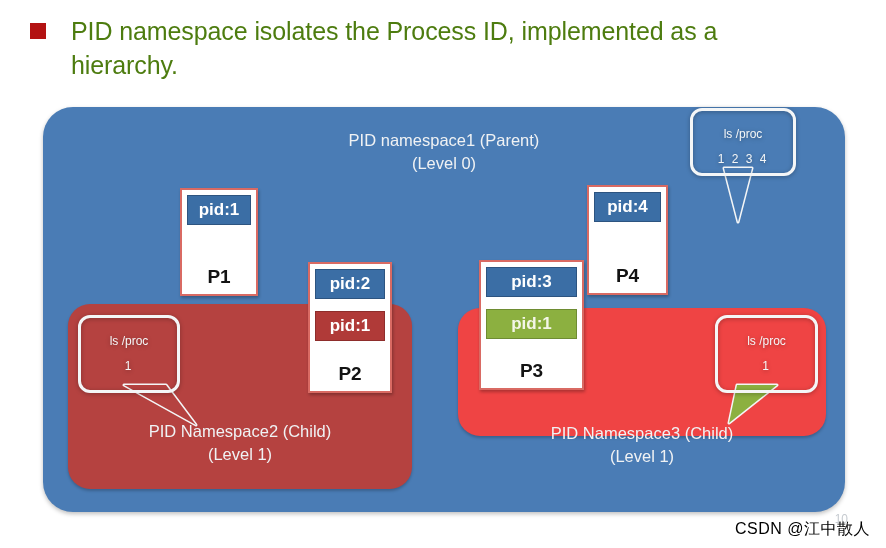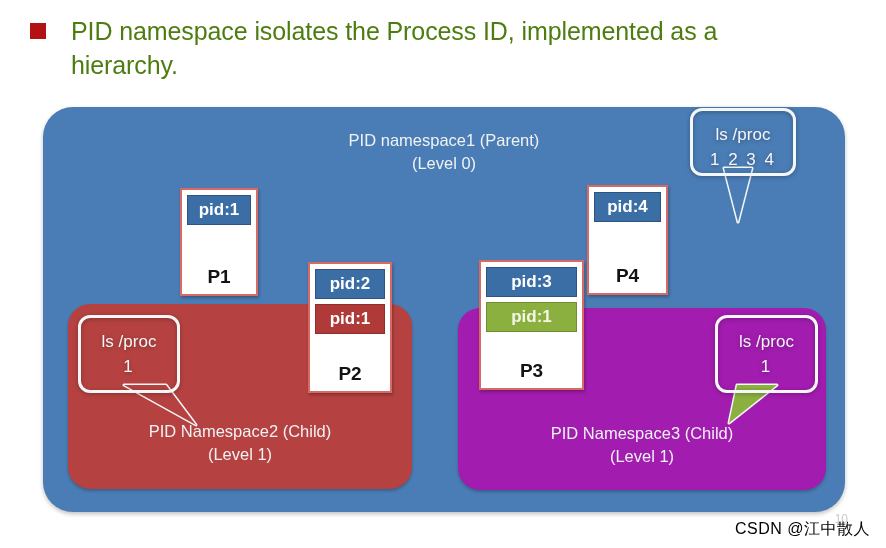--- a/index.html
+++ b/index.html
@@ -60,22 +60,22 @@
     width: 344px;
     height: 185px;
     background: #b54240;
     border-radius: 22px;
     box-shadow: 0 2px 3px rgba(0,0,0,0.22);
   }
   #ns-child3 {
     left: 458px;
     top: 308px;
     width: 368px;
-    height: 182px;
-    background: #a21caf;
+    height: 128px;
+    background: #ef4444;
     border-radius: 22px;
     box-shadow: 0 2px 3px rgba(0,0,0,0.22);
   }
 
   .ns-label {
     position: absolute;
     width: 100%;
     text-align: center;
     color: #f0f2f4;
     font-size: 16.5px;
@@ -98,21 +98,21 @@
     flex-direction: column;
   }
   .pid-chip {
     box-sizing: border-box;
     height: 30px;
     line-height: 28px;
     text-align: center;
     font-size: 17px;
     font-weight: bold;
     color: #ffffff;
-    margin-bottom: 5px;
+    margin-bottom: 12px;
   }
   .pid-blue  { background: #3b6ea5; border: 1px solid #2d5480; }
   .pid-red   { background: #b03a38; border: 1px solid #8e2d2b; }
   .pid-green { background: #8cb040; border: 1px solid #6e8c32; color: #f4f6e8; }
 
   .proc-name {
     flex: 1;
     display: flex;
     align-items: flex-end;
     justify-content: center;
@@ -131,21 +131,21 @@
   .callout {
     position: absolute;
   }
   .callout-body {
     position: absolute;
     box-sizing: border-box;
     border: 3px solid #f4f6f7;
     border-radius: 12px;
     color: #f4f6f7;
     text-align: center;
-    font-size: 17px;
+    font-size: 12px;
     line-height: 25px;
     padding-top: 11px;
     filter: drop-shadow(0 1px 2px rgba(0,0,0,0.3));
   }
   .callout-body .cl2 { display: block; letter-spacing: 2px; }
   .callout-tail { position: absolute; overflow: visible; }
 
   #callout-top    { left: 690px; top: 108px; width: 120px; height: 120px; }
   #callout-top .callout-body { left: 0; top: 0; width: 106px; height: 68px; }
 

